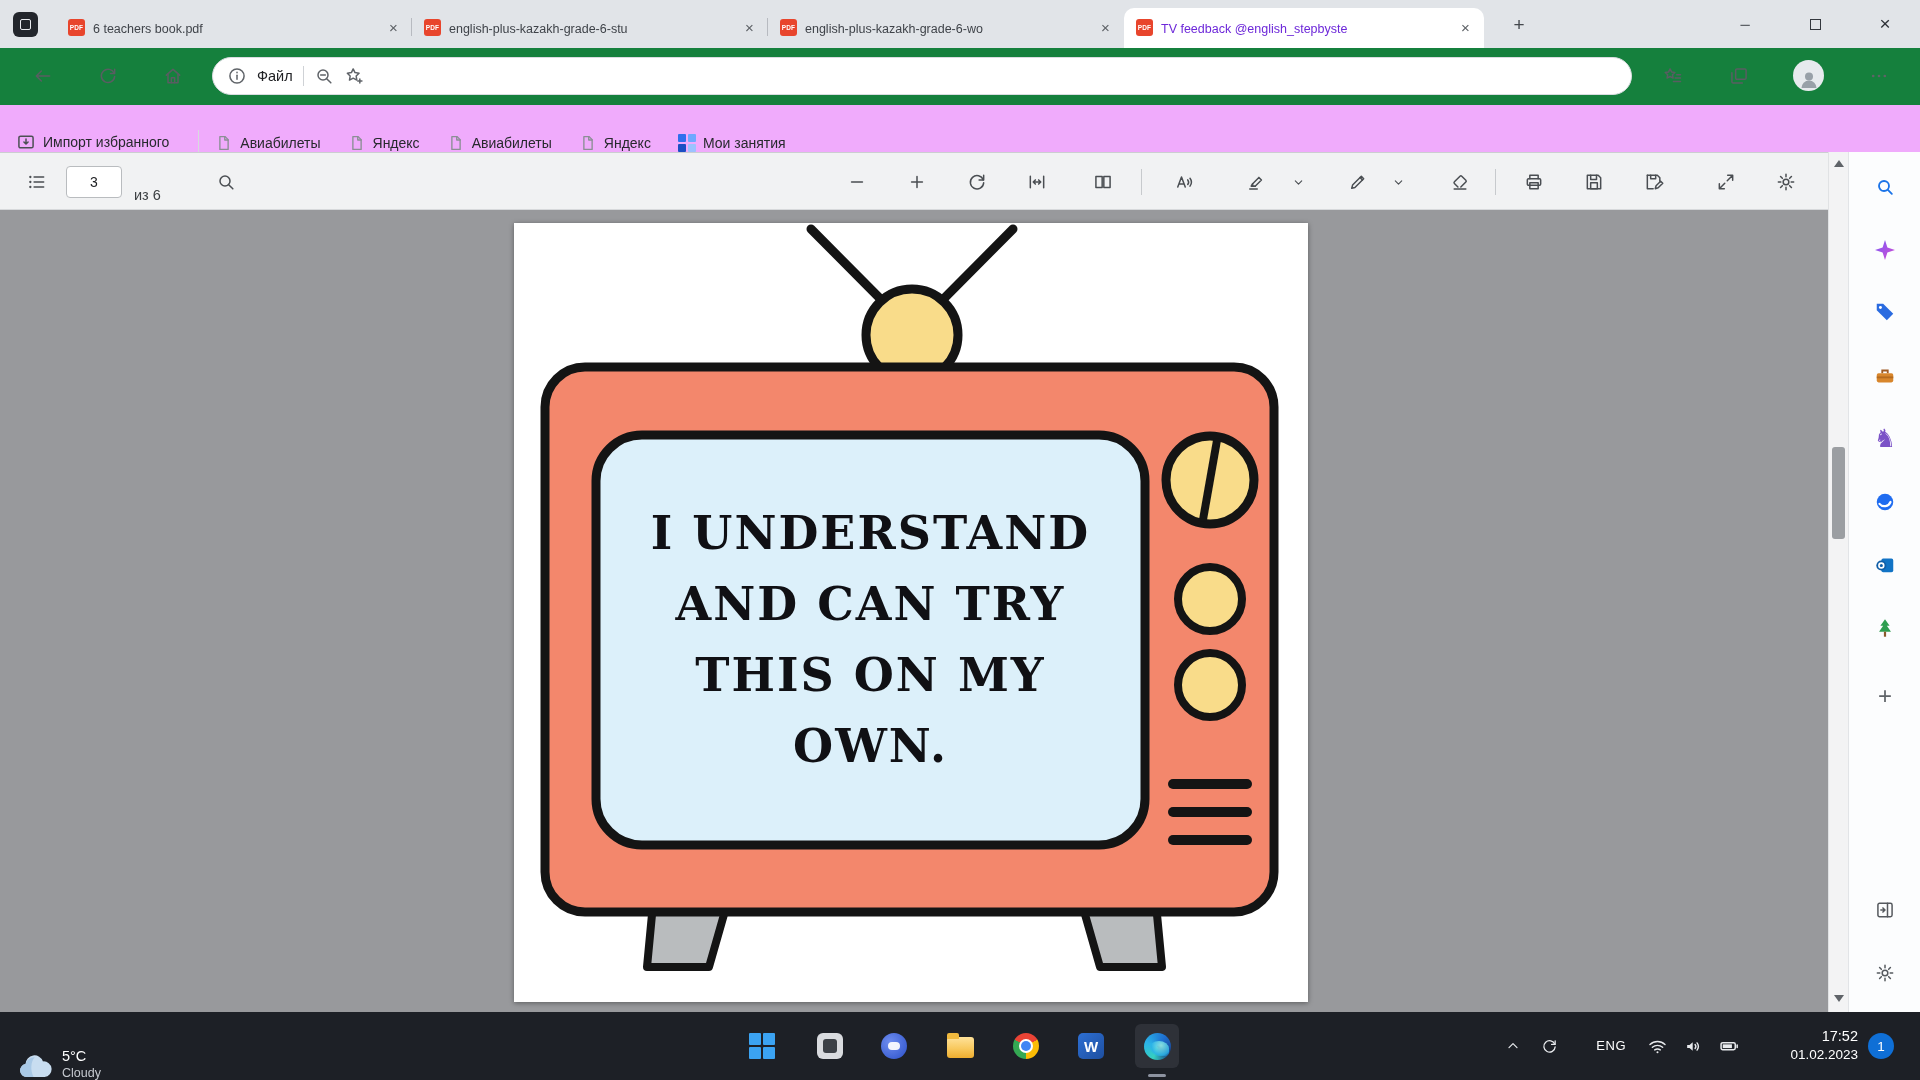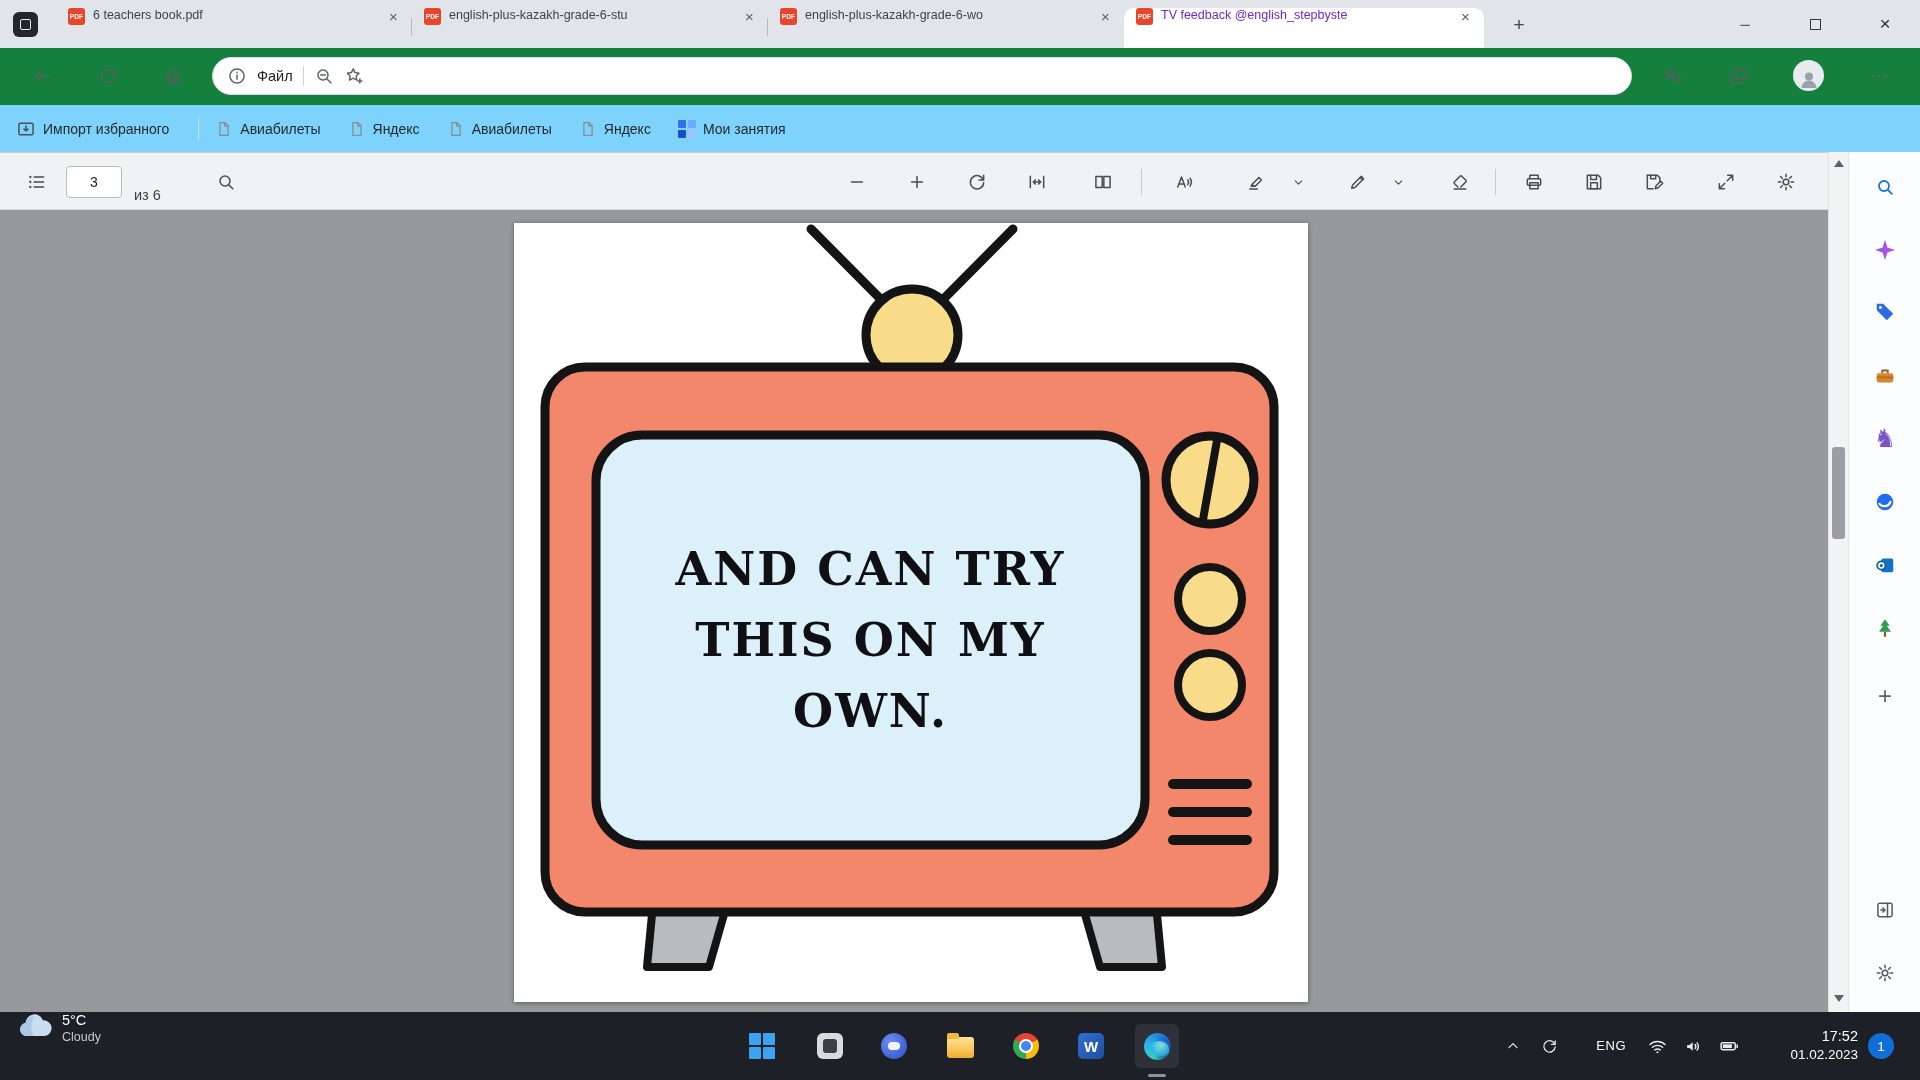--- a/index.html
+++ b/index.html
@@ -5,21 +5,21 @@
 *{box-sizing:border-box;margin:0;padding:0}
 html,body{width:1920px;height:1080px;overflow:hidden}
 .screen{position:relative;width:1920px;height:1080px;background:#fff;font-family:"Liberation Sans","DejaVu Sans",sans-serif;overflow:hidden}
 .ib{display:flex;align-items:center;justify-content:center}
 svg.ic{width:20px;height:20px;fill:none;stroke:currentColor;stroke-width:1.8;stroke-linecap:round;stroke-linejoin:round}
 
 
 .tabstrip{position:absolute;left:0;top:0;width:1920px;height:48px;background:#e1e4e8}
 .wsbtn{position:absolute;left:13px;top:12px;width:25px;height:25px;background:#23262c;border-radius:6px}
 .wsbtn::after{content:"";position:absolute;inset:7px;border:1.6px solid #e8eaee;border-radius:2px}
-.tab{position:absolute;bottom:0;height:40px;width:356px;display:flex;align-items:flex-start;padding:0 10px 12px 12px;gap:8px;cursor:default}
+.tab{position:absolute;bottom:0;height:40px;width:356px;display:flex;align-items:flex-end;padding:0 10px 12px 12px;gap:8px;cursor:default}
 .tab .tabtitle{flex:1;font-size:12.5px;color:#3f4349;white-space:nowrap;overflow:hidden;text-overflow:ellipsis}
 .tab.active{background:#fff;border-radius:10px 10px 0 0;width:360px}
 .tab.active .tabtitle{color:#6d28d9}
 .tabsep{position:absolute;bottom:12px;width:1px;height:18px;background:#b7bac0}
 .pdfico{width:17px;height:17px;min-width:17px;border-radius:3px;background:#e8452c;color:#fff;font-size:6.5px;font-weight:bold;display:flex;align-items:center;justify-content:center;letter-spacing:.2px}
 .tabclose{width:17px;height:17px;border-radius:50%;font-size:15px;color:#5c6065;line-height:1}
 .newtab{position:absolute;left:1506px;top:12px;width:26px;height:26px;border-radius:6px;font-size:19px;color:#44484d}
 .wincontrols{position:absolute;right:0;top:0;height:48px;display:flex}
 .wcbtn{width:70px;height:48px;display:flex;align-items:center;justify-content:center;color:#2e3238;font-size:13px}
 .wc-max{width:11px;height:11px;border:1.4px solid #33373d}
@@ -29,21 +29,21 @@
 .navbar{position:absolute;left:0;top:48px;width:1920px;height:57px;background:#15803d}
 .navbtn{position:absolute;top:11px;width:34px;height:34px;border-radius:6px;color:#595d62}
 .addressbar{position:absolute;left:212px;top:9px;width:1420px;height:38px;border:1px solid #d9dce0;border-radius:19px;background:#fff;display:flex;align-items:center;padding:0 14px;gap:10px}
 .addressbar .scheme{font-size:14.5px;color:#202124}
 .addressbar .sep{width:1px;height:20px;background:#cfd2d6}
 .addressbar .url{flex:1;font-size:15px;color:#202124;white-space:nowrap;overflow:hidden;text-overflow:ellipsis}
 .addricon{color:#5f6368;display:flex}
 .avatar{position:absolute;left:1793px;top:12px;width:31px;height:31px;border-radius:50%;background:#e7eaee;display:flex;align-items:flex-end;justify-content:center;overflow:hidden}
 
 
-.favbar{position:absolute;left:0;top:105px;width:1920px;height:47px;background:#7dd3fc;display:flex;align-items:center;padding-left:16px}
+.favbar{position:absolute;left:0;top:105px;width:1920px;height:47px;background:#f0abfc;display:flex;align-items:flex-end;padding-left:16px}
 .favitem{display:flex;align-items:center;gap:7px;margin-right:27px;font-size:14px;color:#27292d;white-space:nowrap}
 .favdivider{width:1px;height:22px;background:#d7dadd;margin:0 16px 0 2px}
 .gridico{display:grid;grid-template-columns:8px 8px;gap:2px}
 .gridico i{width:8px;height:8px;border-radius:1px}
 
 
 .pdfbar{position:absolute;left:0;top:152px;width:1828px;height:58px;background:#f1f2f3;border-top:1px solid #ccced1;border-bottom:1px solid #d7d9db;color:#4a4e52}
 .tbtn{position:absolute;top:13px;width:32px;height:32px;border-radius:4px;display:flex;align-items:center;justify-content:center;color:#4a4e52}
 .tbtn.small{width:20px}
 .pageinput{position:absolute;left:66px;top:13px;width:56px;height:32px;border:1px solid #b9bcbf;border-radius:4px;background:#fff;text-align:center;font-size:14px;color:#202124;font-family:inherit}
@@ -64,21 +64,21 @@
 .vthumb{position:absolute;left:3px;top:295px;width:13px;height:92px;background:#9b9ea2;border-radius:3px}
 
 
 .sidebar{position:absolute;left:1848px;top:152px;width:72px;height:860px;background:#fcfdfe;border-left:1px solid #e2e4e7}
 .sbtn{position:absolute;left:16px;width:40px;height:40px;border-radius:8px;display:flex;align-items:center;justify-content:center}
 .knight{font-family:"DejaVu Sans",sans-serif;font-size:25px;color:#7b52c7;line-height:1}
 .plus-g{font-size:24px;color:#5f6368;line-height:1}
 
 
 .taskbar{position:absolute;left:0;top:1012px;width:1920px;height:68px;background:#1d2026}
-.weather{position:absolute;left:18px;top:0;height:68px;display:flex;align-items:flex-start;gap:10px}
+.weather{position:absolute;left:18px;top:0;height:68px;display:flex;align-items:flex-end;gap:10px}
 .wtemp{font-size:14.5px;color:#fff}
 .wcond{font-size:12.5px;color:#c6cad0;margin-top:2px}
 .tkbtn{position:absolute;top:12px;width:44px;height:44px;border-radius:6px;display:flex;align-items:center;justify-content:center}
 .tkbtn.appactive{background:#2e3138}
 .appind{position:absolute;top:62px;width:18px;height:3px;border-radius:2px;background:#8d93a0}
 .winlogo{display:grid;grid-template-columns:12px 12px;gap:2px}
 .winlogo i{width:12px;height:12px;background:#3ba3f2;border-radius:1px}
 .tvsq{width:26px;height:26px;border-radius:6px;background:#d9dbdf;position:relative}
 .tvsq::after{content:"";position:absolute;inset:6px;border-radius:3px;background:#3c4046}
 .chatc{width:26px;height:26px;border-radius:50%;background:radial-gradient(circle at 35% 35%,#6e8df0,#2b50c8);position:relative}
@@ -389,20 +389,21 @@
         <rect x="82" y="212" width="549" height="410" rx="46" fill="#DCF0FA" stroke="#141414" stroke-width="9"></rect>
         <circle cx="696" cy="257" r="44" fill="#F9DC8A" stroke="#141414" stroke-width="9"></circle>
         <line x1="696" y1="215" x2="696" y2="299" stroke="#141414" stroke-width="8" transform="rotate(10 696 257)"></line>
         <circle cx="696" cy="376" r="32" fill="#F9DC8A" stroke="#141414" stroke-width="8"></circle>
         <circle cx="696" cy="462" r="32" fill="#F9DC8A" stroke="#141414" stroke-width="8"></circle>
         <rect x="654" y="556" width="84" height="10" rx="5" fill="#141414"></rect>
         <rect x="654" y="584" width="84" height="10" rx="5" fill="#141414"></rect>
         <rect x="654" y="612" width="84" height="10" rx="5" fill="#141414"></rect>
       </svg>
       <div class="tvtext">
+        <div>I understand</div>
         <div>and can try</div>
         <div>this on my</div>
         <div>own.</div>
       </div>
     </div>
   </div>
 
   <div class="vscroll">
     <div class="tri-up"></div>
     <div class="vthumb"></div>

